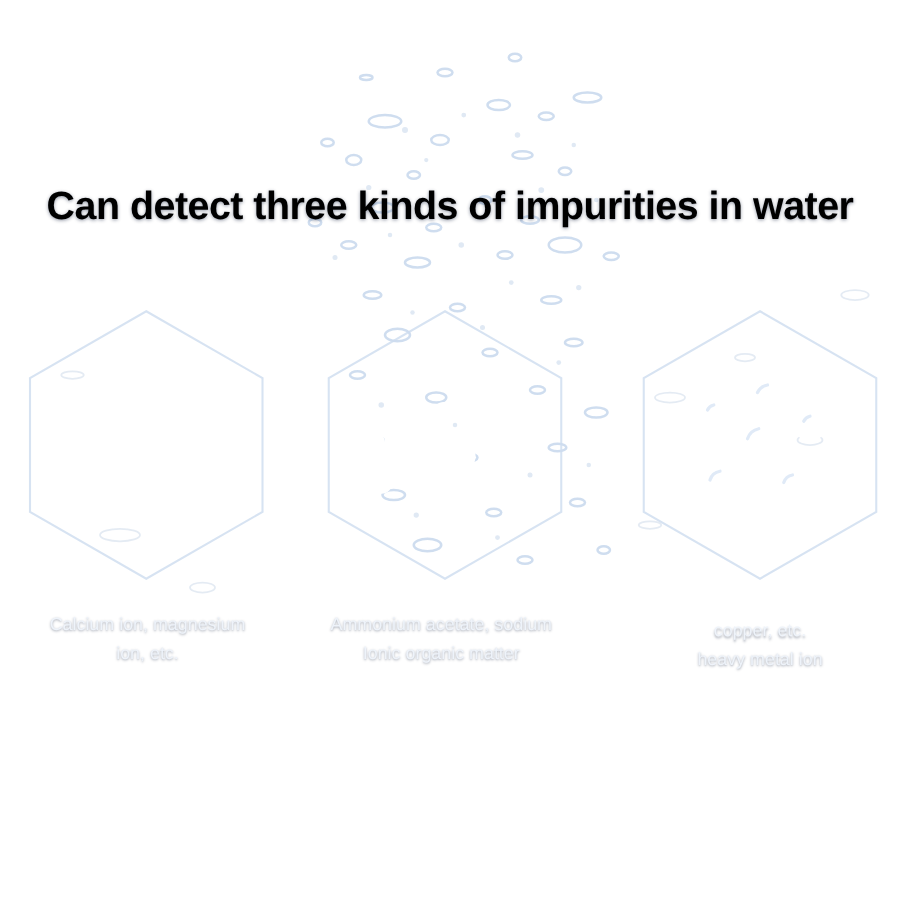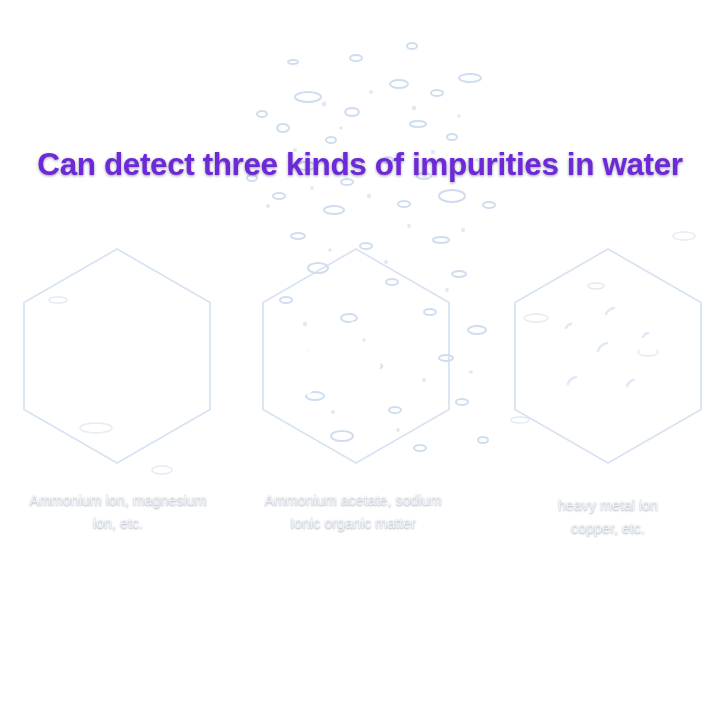--- a/index.html
+++ b/index.html
@@ -41,21 +41,21 @@
 
   
   .title {
     position:absolute;
     left:0; right:0;
     top:146px;
     text-align:center;
     font-size:31.5px;
     font-weight:bold;
     letter-spacing:-0.4px;
-    color:#6d28d9;
+    color:#000000;
     text-shadow:0 1px 3px rgba(10,24,56,0.45);
     white-space:nowrap;
   }
 
   
   .hex-row {
     position:absolute;
     left:0; top:246px;
     width:720px; height:220px;
   }
@@ -311,28 +311,28 @@
           <path d="M22 30 a7 7 0 0 1 5 -4"></path>
           <path d="M99 39 a7 7 0 0 1 5 -4"></path>
         </g>
       </svg>
     </div>
   </div>
 
   <div class="captions">
 
     <div class="cap k1">
-      <span class="ln">Ammonium ion, magnesium</span>
+      <span class="ln">Calcium ion, magnesium</span>
       <span class="ln">ion, etc.</span>
     </div>
 
     <div class="cap k2">
       <span class="ln">Ammonium acetate, sodium</span>
       <span class="ln">Ionic organic matter</span>
     </div>
 
     <div class="cap k3">
+      <span class="ln">copper, etc.</span>
       <span class="ln">heavy metal ion</span>
-      <span class="ln">copper, etc.</span>
     </div>
   </div>
 
 </div>
 
 </body></html>

